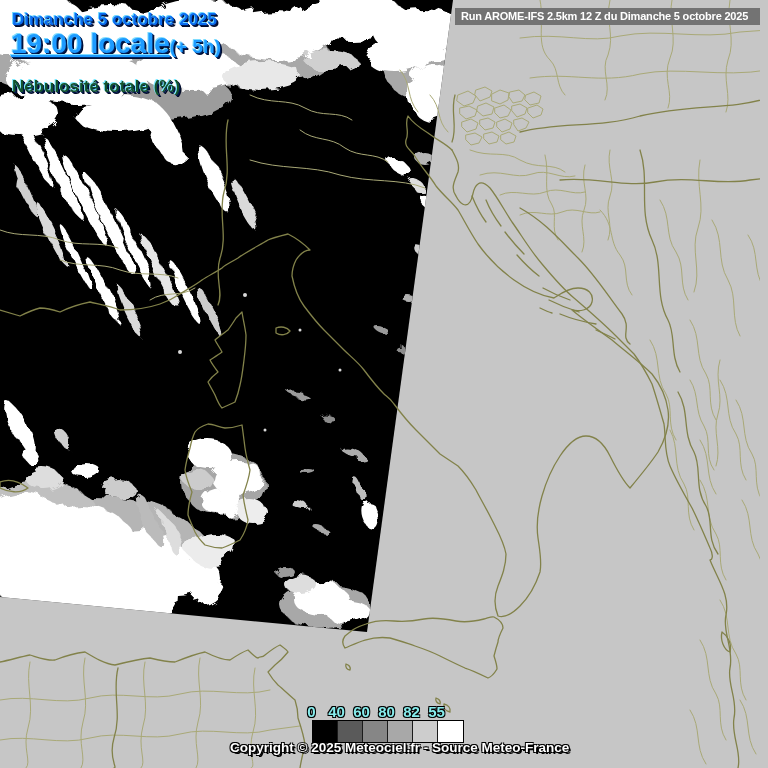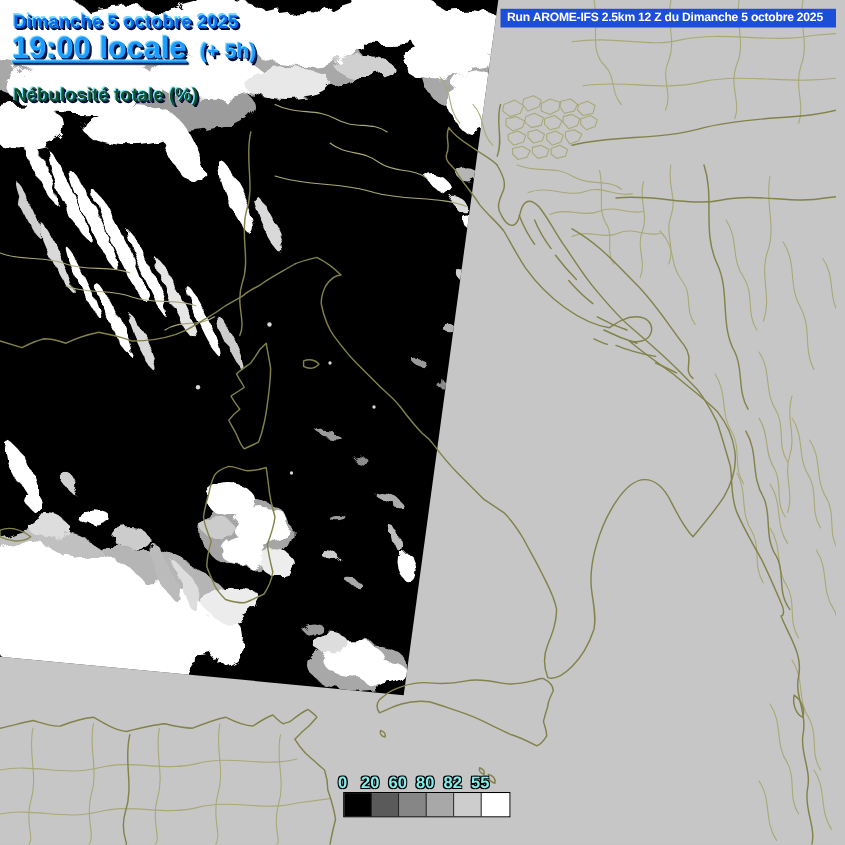--- a/index.html
+++ b/index.html
@@ -5,25 +5,25 @@
   html,body{margin:0;padding:0;background:#c6c6c6;}
   #stage{position:relative;width:760px;height:768px;overflow:hidden;
          font-family:"Liberation Sans",sans-serif;background:#c6c6c6;}
   svg{position:absolute;left:0;top:0;}
   .overlay{position:absolute;white-space:nowrap;font-weight:bold;}
   #date-line{left:12px;top:10px;font-size:17px;color:#0a6cf0;
     text-shadow:-1px -1px 0 #66d4ff,1px 1px 0 #00164d,2px 2px 0 #000a26;}
   #time-row{left:11px;top:28px;}
   #time-main{font-size:28px;color:#1d9bff;
     text-shadow:-1px -1px 0 #7fdcff,1px 1px 0 #00215e,2px 2px 0 #000d30;text-decoration:underline;}
-  #time-offset{font-size:19px;color:#1d9bff;margin-left:12px;
+  #time-offset{font-size:19px;color:#1d9bff;
     text-shadow:-1px -1px 0 #7fdcff,1px 1px 0 #00215e,2px 2px 0 #000d30;}
   #variable-line{left:12px;top:77px;font-size:17px;color:#14532d;
     text-shadow:-1px -1px 0 #7fe9ff,1px 1px 0 #00164d,2px 2px 0 #000a26;}
-  #run-bar{left:455px;top:8px;width:313px;height:17px;background:#1d4ed8;
+  #run-bar{left:455px;top:8px;width:313px;height:17px;background:#737373;
     color:#fff;font-size:11px;line-height:17px;padding-left:6px;
     letter-spacing:-0.2px;box-sizing:border-box;}
   #legend{position:absolute;left:299px;top:703px;}
   #legend-labels{display:flex;}
   #legend-labels span{display:inline-block;width:25px;text-align:center;
     font-weight:bold;font-size:15px;color:#86ecec;
     text-shadow:-1px -1px 0 #000,1px -1px 0 #000,-1px 1px 0 #000,1px 1px 0 #000;}
   #legend-scale{display:flex;margin-left:13px;margin-top:0px;
     border:1px solid #000;width:150px;height:21px;}
   .legend-cell{width:25px;height:21px;border-right:1px solid #1a1a1a;box-sizing:border-box;}
@@ -292,30 +292,31 @@
   <span id="time-main">19:00 locale</span><span id="time-offset">(+ 5h)</span>
 </div>
 
 <div id="variable-line" class="overlay">Nébulosité totale (%)</div>
 
 <div id="run-bar" class="overlay">Run AROME-IFS 2.5km 12 Z du Dimanche 5 octobre 2025</div>
 
 <div id="legend">
   <div id="legend-labels">
     <span>0</span>
-    <span>20</span>
+    <span>40</span>
     <span>60</span>
     <span>80</span>
     <span>82</span>
     <span>55</span>
   </div>
   <div id="legend-scale">
     <div class="legend-cell" style="background: rgb(0, 0, 0);"></div>
     <div class="legend-cell" style="background: rgb(90, 90, 90);"></div>
     <div class="legend-cell" style="background: rgb(134, 134, 134);"></div>
     <div class="legend-cell" style="background: rgb(168, 168, 168);"></div>
     <div class="legend-cell" style="background: rgb(205, 205, 205);"></div>
     <div class="legend-cell" style="background: rgb(255, 255, 255);"></div>
   </div>
 </div>
 
+<div id="copyright" class="overlay">Copyright © 2025 Meteociel.fr - Source Meteo-France</div>
 
 </div>
 
 </body></html>

